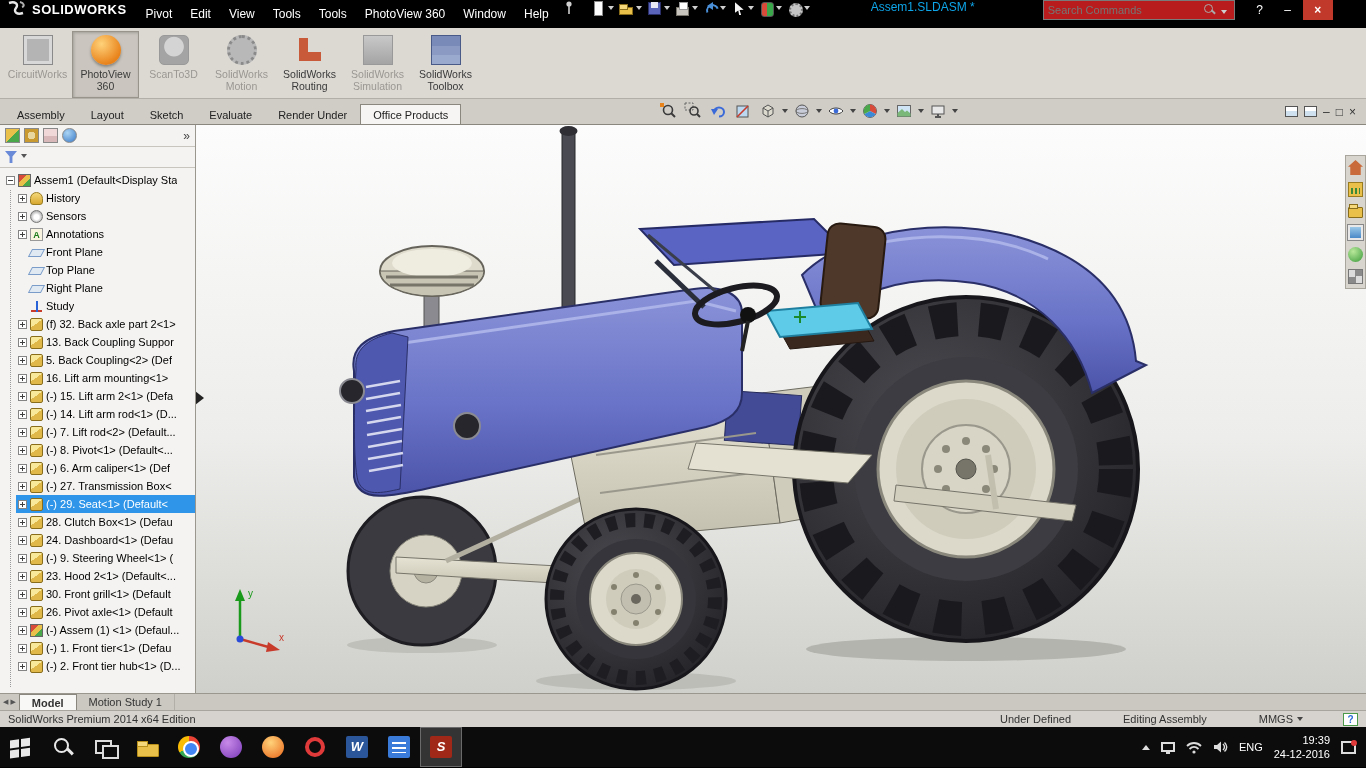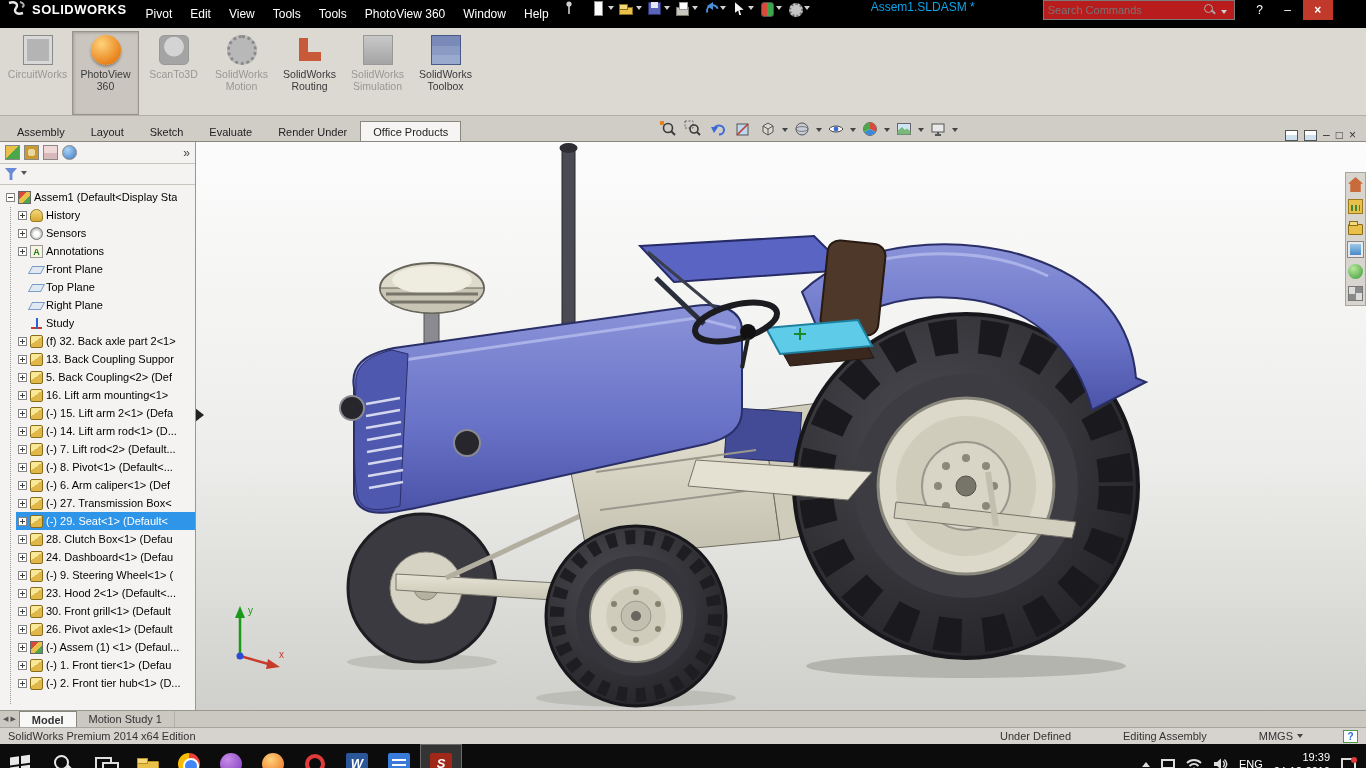--- a/index.html
+++ b/index.html
@@ -30,36 +30,36 @@
   .doc-title{font-size:12px;color:#0ea5e9;margin-left:58px;white-space:nowrap}
   .searchbox{margin-left:68px;width:192px;height:20px;background:#b91c1c;border:1px solid #7a7a7a;display:flex;align-items:center;padding:0 4px;gap:4px}
   .searchbox input{flex:1;background:transparent;border:0;outline:0;color:#bfbfbf;font-size:11px;font-family:"Liberation Sans",sans-serif}
   .searchbox .smag{width:12px;height:12px;position:relative;flex:none}
   .searchbox .smag::before{content:"";position:absolute;left:0;top:0;width:7px;height:7px;border:1.5px solid #aaa;border-radius:50%}
   .searchbox .smag::after{content:"";position:absolute;left:7px;top:7px;width:5px;height:1.5px;background:#aaa;transform:rotate(45deg)}
   .win-btns{display:flex;align-items:center;margin-left:12px;gap:2px}
   .wbtn{width:26px;height:20px;display:flex;align-items:center;justify-content:center;font-size:12px;color:#fff}
   .wbtn.close{background:#c0392b;width:30px;font-weight:bold}
   
-  .ribbon{height:88px;background:#dcd9d3;border-bottom:1px solid #b2afa8;display:flex;padding:3px 2px 0 4px;gap:1px}
+  .ribbon{height:71px;background:#dcd9d3;border-bottom:1px solid #b2afa8;display:flex;padding:3px 2px 0 4px;gap:1px}
   .rbtn{width:67px;display:flex;flex-direction:column;align-items:center;padding-top:3px;font-size:10.5px;color:#3a3a3a;border:1px solid transparent;cursor:default}
   .rbtn.disabled{color:#9a9792}
   .rbtn.active{background:#cac6bf;border-color:#98948b;box-shadow:inset 1px 1px 3px #00000033}
   .ri{width:30px;height:30px;margin-bottom:3px;position:relative;flex:none}
   .ri.circuitworks{background:#b4b4b4;border:1px solid #8a8a8a;box-shadow:inset 0 0 0 3px #d8d8d8}
   .ri.photoview{background:radial-gradient(circle at 35% 30%,#ffd27a,#e8821a 72%);border-radius:50%;box-shadow:0 2px 3px #00000055}
   .ri.scanto3d{background:radial-gradient(circle at 50% 38%,#d4d4d4 42%,#a4a4a4 46%);border:1px solid #999;border-radius:5px}
   .ri.motion{background:#b8b8b8;border:3px dotted #8a8a8a;border-radius:50%}
   .ri.routing{background:linear-gradient(#c85a3a,#c85a3a) 4px 3px/9px 23px no-repeat,linear-gradient(#c85a3a,#c85a3a) 4px 17px/22px 9px no-repeat}
   .ri.simulation{background:linear-gradient(#c8c8c8,#a4a4a4);border:1px solid #999}
   .ri.toolbox{background:#7a8ab8;border:1px solid #4a5a88;box-shadow:inset 0 -9px 0 #9aaace,inset 0 -18px 0 #8a9ac2}
   .ri.tolanalyst{background:#c8c8c8;border:1px dashed #888}
   .rlabel{text-align:center;line-height:1.18}
   
-  .tabstrip{height:26px;background:#d0cdc7;border-bottom:1px solid #8a877f;display:flex;align-items:flex-end;padding:0 4px}
+  .tabstrip{height:26px;background:#d0cdc7;border-bottom:1px solid #8a877f;display:flex;padding:0 4px}
   .ctab{padding:4px 12px 3px;font-size:11px;color:#222;border:1px solid transparent;border-bottom:0;white-space:nowrap}
   .ctab.active{background:#f6f5f3;border-color:#8a877f;font-weight:normal}
   .headsup{display:flex;align-items:center;gap:3px;margin:0 0 2px 196px}
   .hicon{width:22px;height:20px;display:flex;align-items:center;justify-content:center;border:1px solid transparent}
   .hcaret{width:0;height:0;border:3px solid transparent;border-top:4px solid #444;margin-top:4px}
   .docwin-ctrls{margin-left:auto;display:flex;align-items:center;gap:6px;padding-right:6px}
   .dc-pane{width:13px;height:11px;border:1px solid #555;background:linear-gradient(#fff 40%,#cfe0ee 40%)}
   .dc-glyph{font-size:12px;color:#333;line-height:1}
   
   .main{height:568px;display:flex;position:relative;background:#e8e7e4}

